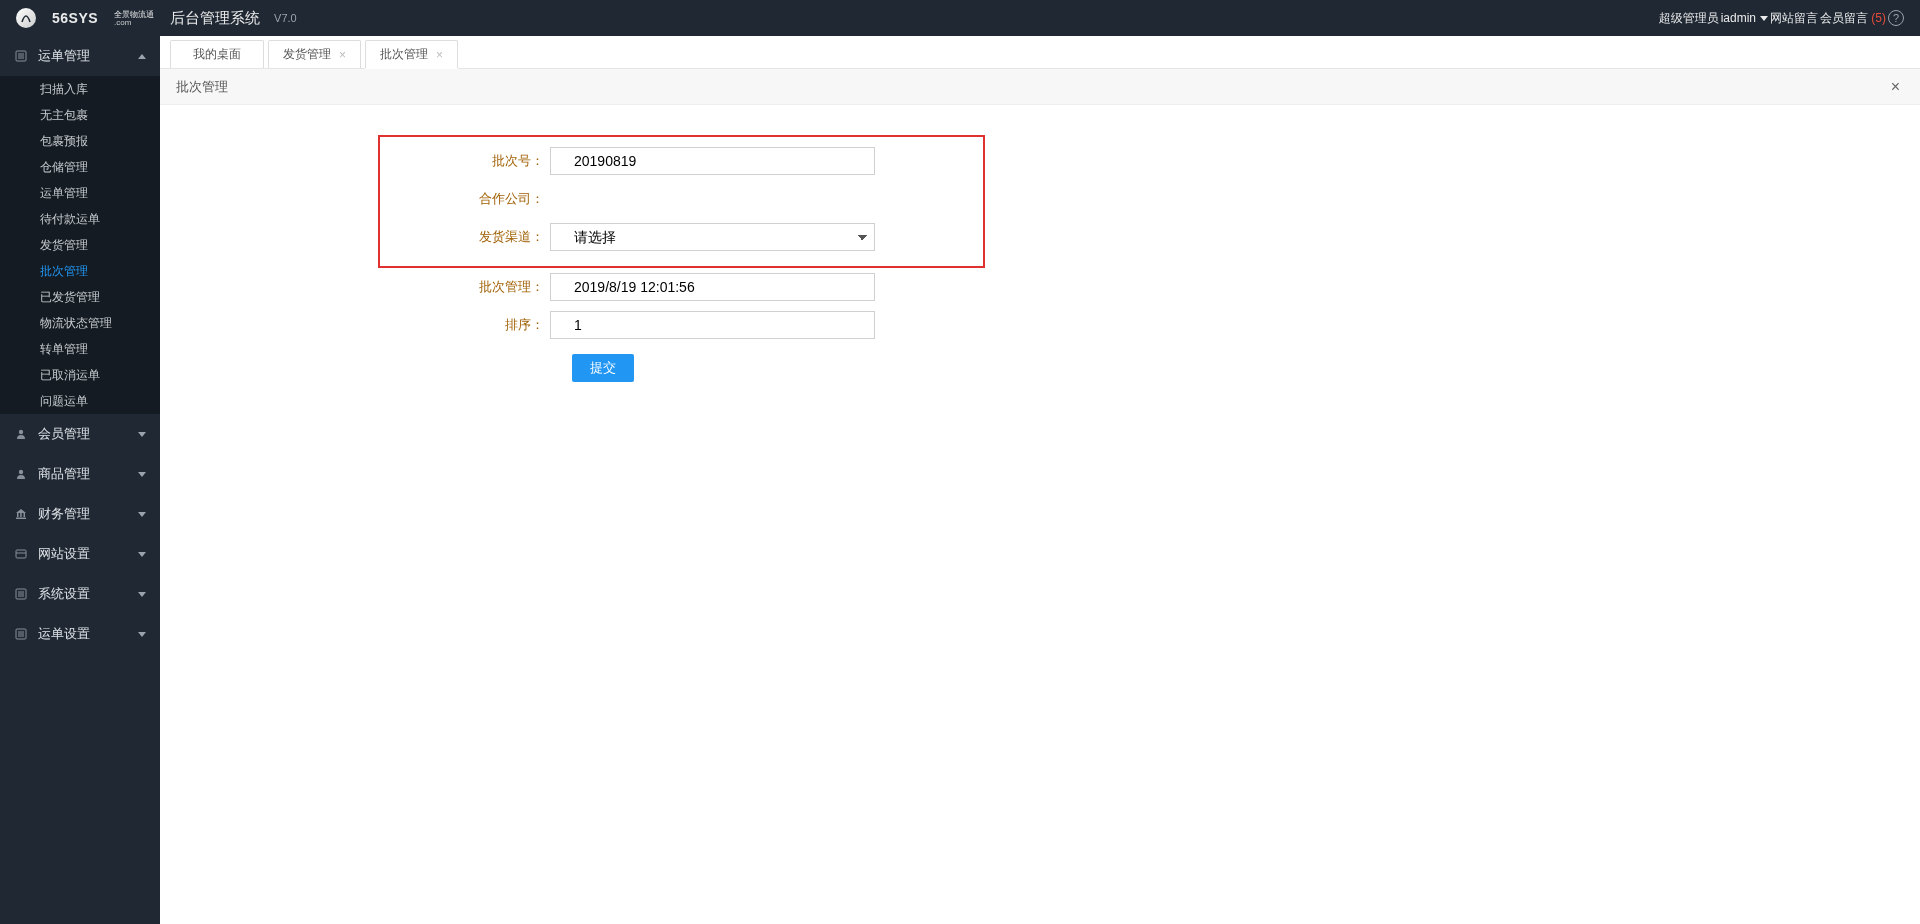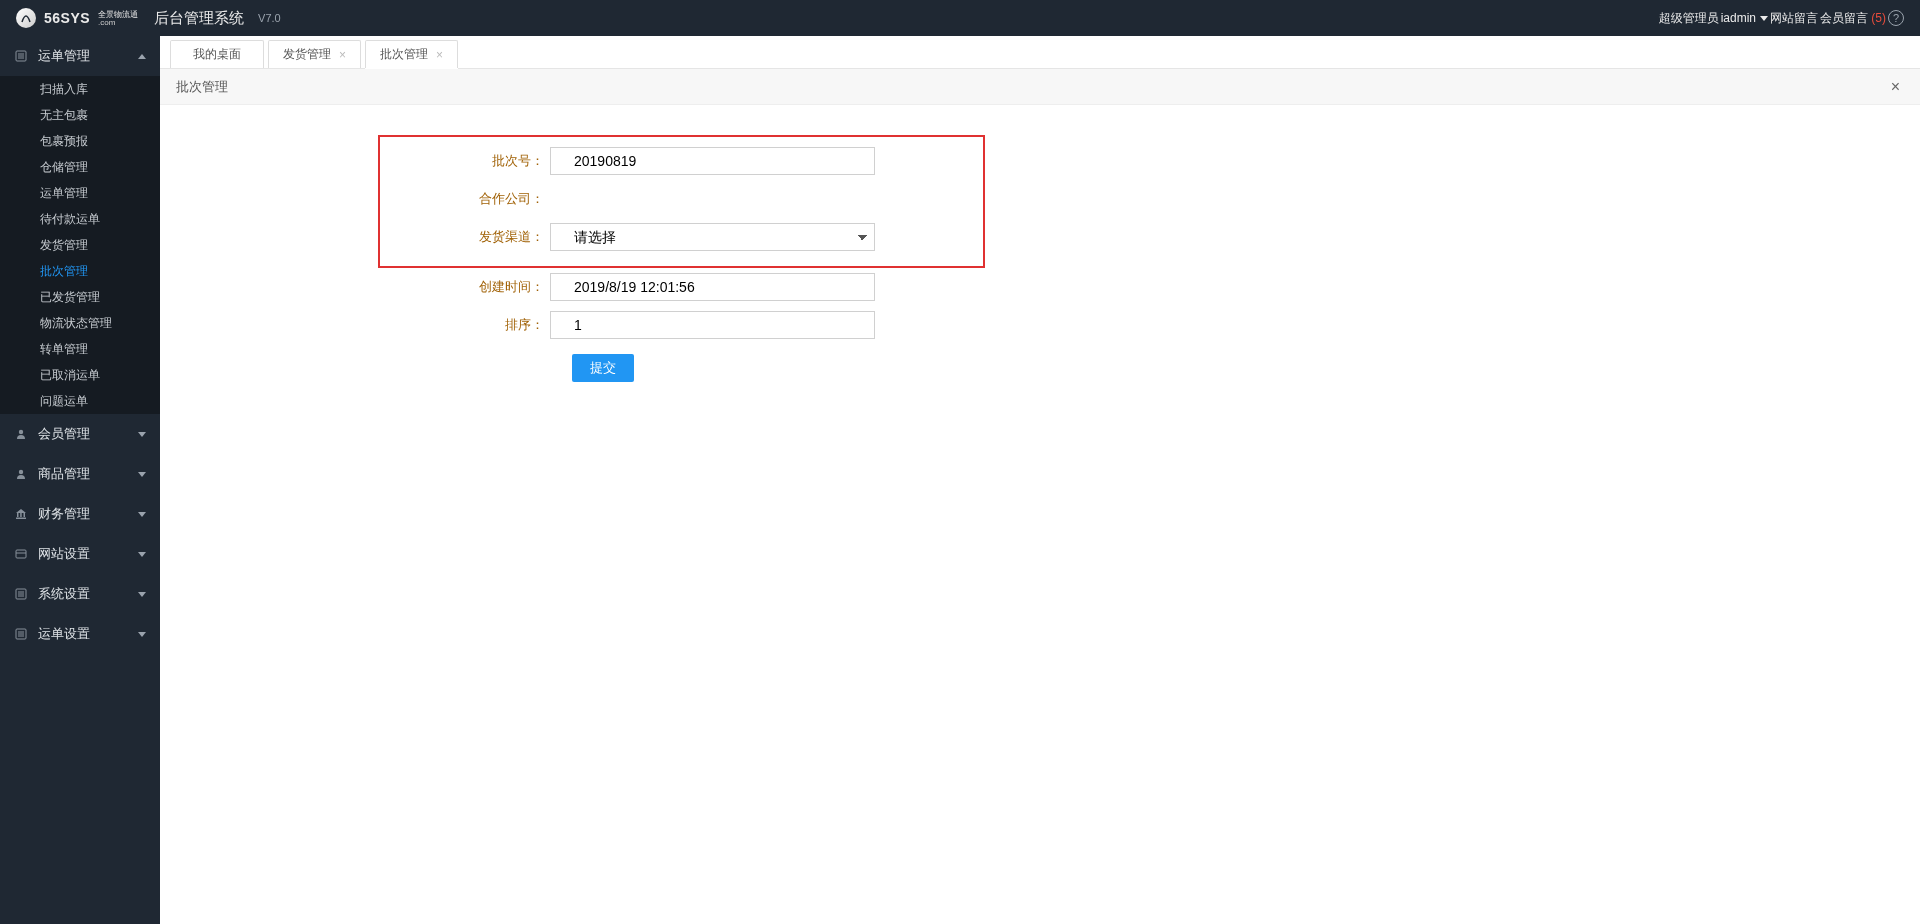--- a/index.html
+++ b/index.html
@@ -1,21 +1,21 @@
 <!DOCTYPE html>
 <html><head>
 <meta charset="utf-8">
 <style>
 * { margin: 0; padding: 0; box-sizing: border-box; }
 body { font-family: "Microsoft YaHei", Arial, sans-serif; font-size: 13px; color: #333; background: #fff; overflow: hidden; }
 
 
 .header { height: 36px; background: #1f2833; display: flex; align-items: center; justify-content: space-between; padding: 0 16px; color: #eaeaea; }
 .header-left { display: flex; align-items: center; gap: 10px; }
-.logo { display: flex; align-items: center; gap: 8px; }
+.logo { display: flex; align-items: center; gap: 16px; }
 .logo-icon { width: 20px; height: 20px; border-radius: 50%; background: linear-gradient(135deg,#fff,#ccc); display: inline-flex; align-items: center; justify-content: center; }
 .logo-text { font-weight: bold; font-size: 14px; letter-spacing: 0.5px; }
 .logo-sub { font-size: 9px; line-height: 1; display: inline-block; }
 .logo-sub small { display:block; font-size:8px; color:#ccc; }
 .system-title { font-size: 15px; margin-left: 6px; }
 .version { font-size: 11px; color: #9aa3ad; margin-left: 4px; }
 .header-right { display: flex; align-items: center; gap: 2px; font-size: 12px; }
 .header-right a { color: #eaeaea; text-decoration: none; cursor: pointer; }
 .header-right .count { color: #e74c3c; }
 .user-drop { display: inline-flex; align-items: center; gap: 4px; cursor: pointer; }
@@ -255,21 +255,21 @@
         </div>
         <div class="form-row">
           <div class="form-label">发货渠道：</div>
           <select class="select">
             <option>请选择</option>
           </select>
         </div>
       </div>
 
       <div class="form-row">
-        <div class="form-label">创建时间：</div>
+        <div class="form-label">批次管理：</div>
         <input class="input-text" type="text" value="2019/8/19 12:01:56" style="">
       </div>
 
       <div class="form-row">
         <div class="form-label">排序：</div>
         <input class="input-text" type="text" value="1" style="">
       </div>
 
       <div class="btn-row">
         <button class="btn-primary">提交</button>

